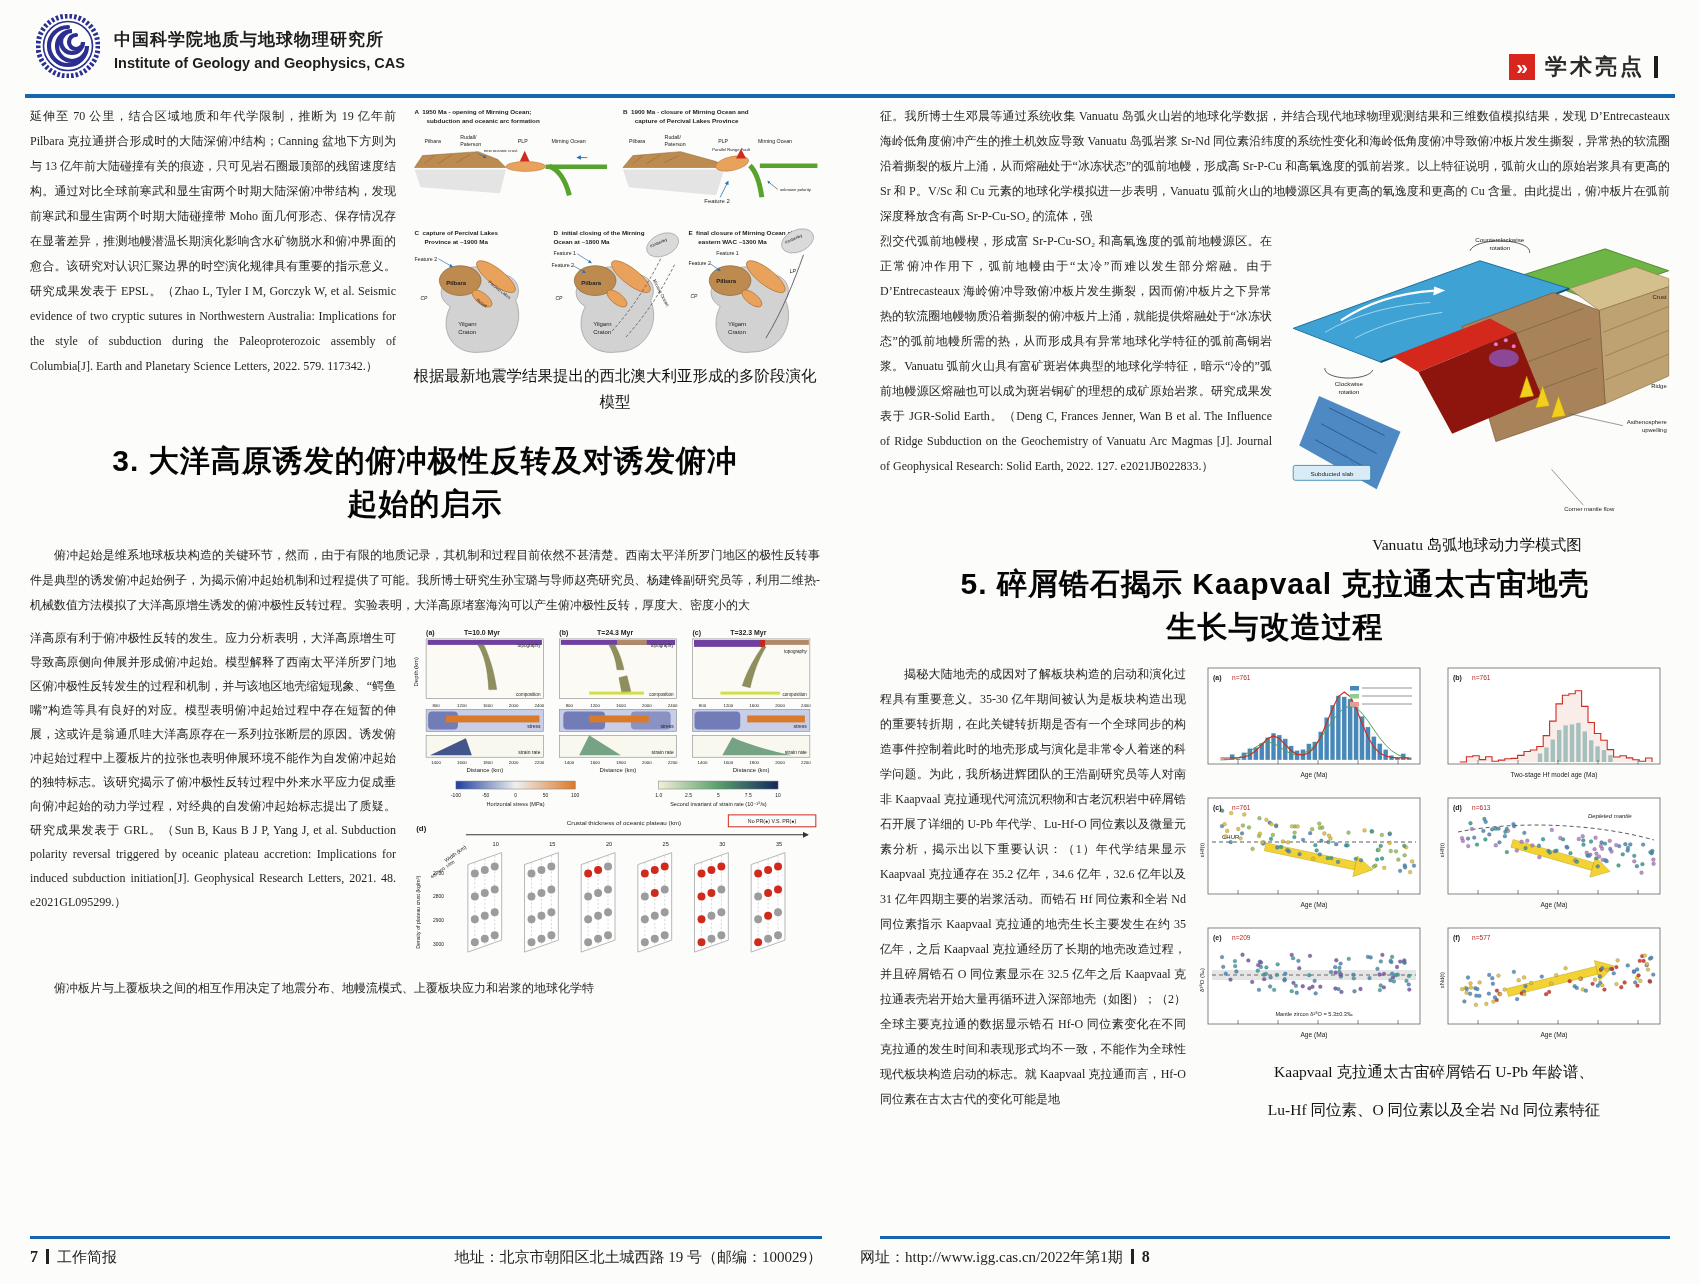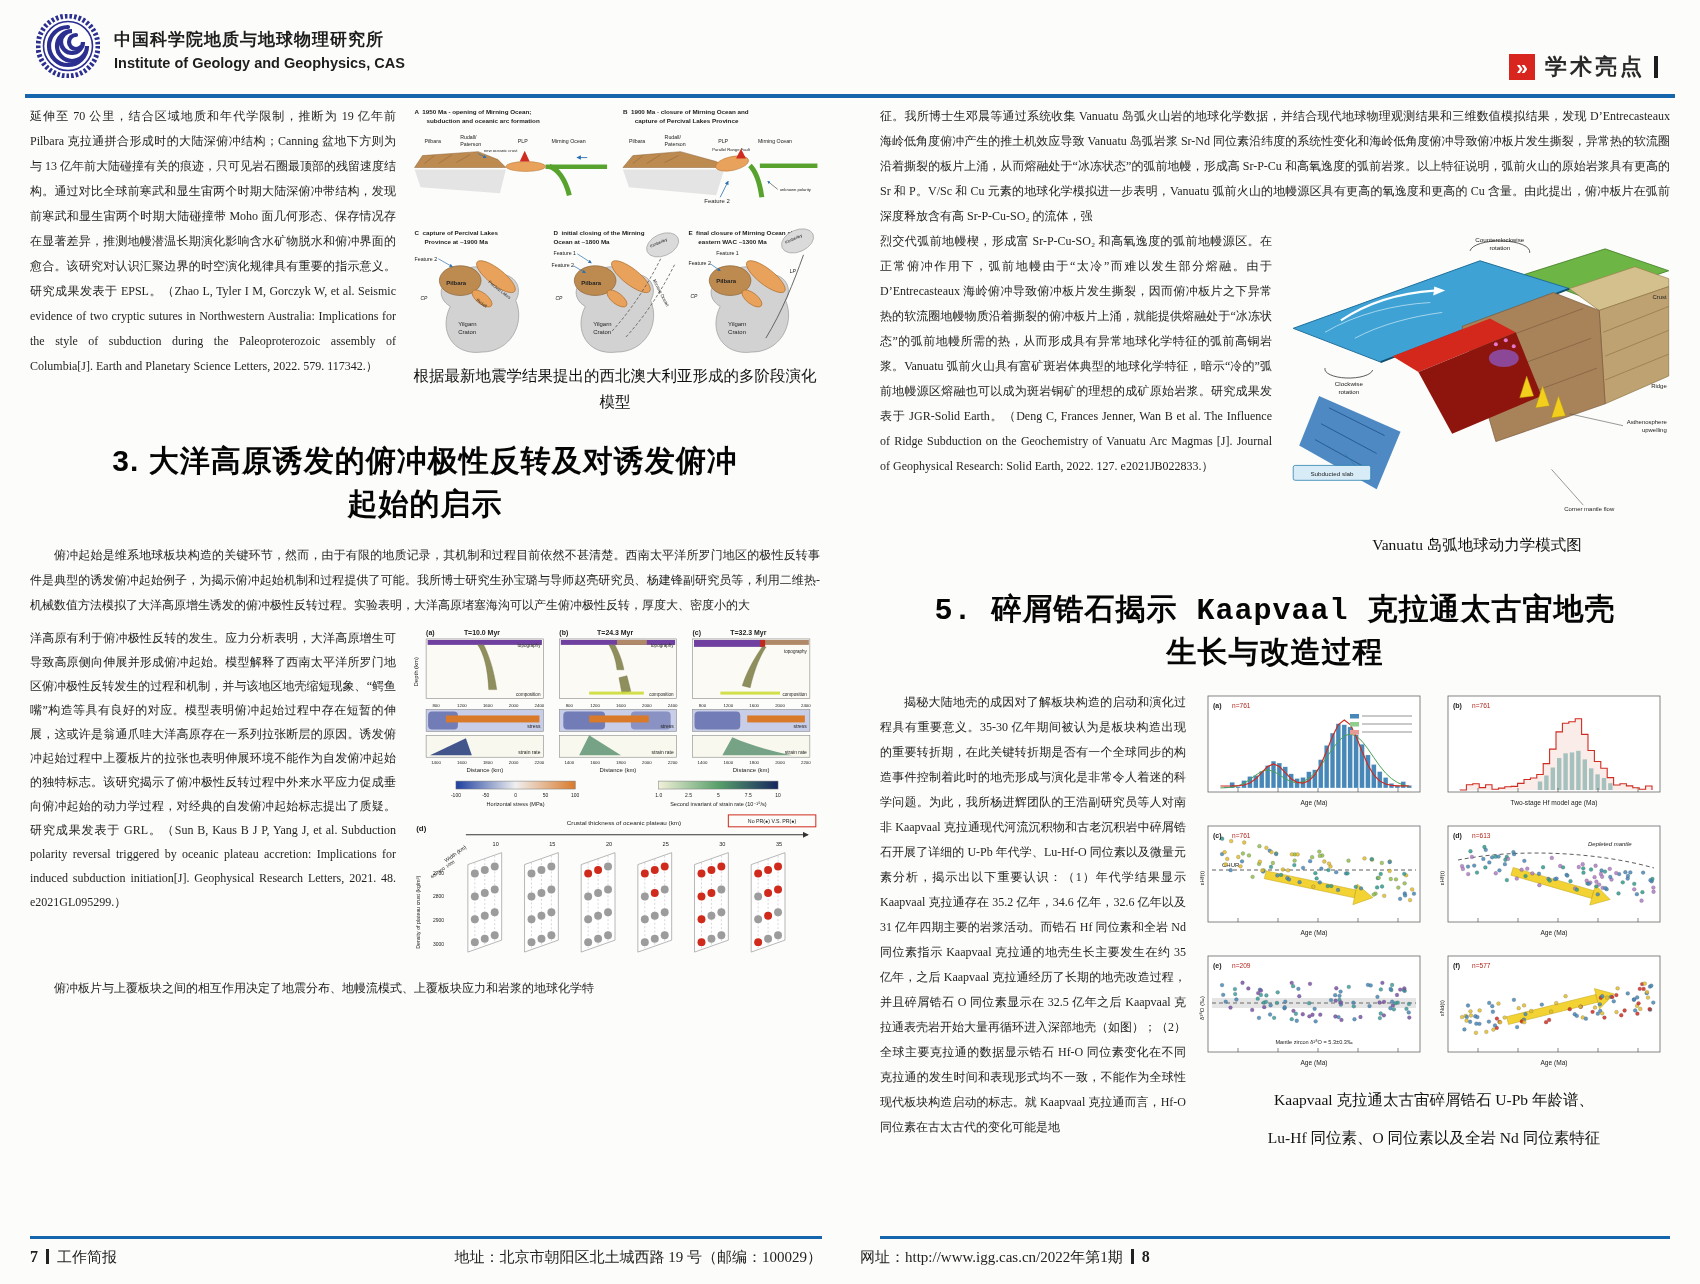--- a/index.html
+++ b/index.html
@@ -30,21 +30,21 @@
   .two-col { display:flex; justify-content:space-between; align-items:flex-start; }
   #pgL .colL { width:366px; } #pgL .colR { width:410px; }
   #rowR1 .colL { width:392px; } #rowR1 .colR { width:386px; }
   #rowR2 .colL { width:306px; } #rowR2 .colR { width:472px; }
   .sec-title { font-family:"Liberation Sans","DejaVu Sans",sans-serif; font-weight:bold;
                font-size:30px; line-height:43px; text-align:center; color:#050505; letter-spacing:1px; }
   .fig-caption { font-size:15.5px; line-height:26px; text-align:center; margin-top:5px; color:#111; }
   #sec3-title { margin-top:24px;text-align:center; } #sec3-intro { margin-top:18px; }
   #lp-row2 { margin-top:8px; }
   #sec4-title { margin-top:10px; } #sec4-para { margin-top:12px; }
-  #sec5-title { margin-top:32px;font-family:Liberation Mono, monospace; } #rowR2 { margin-top:14px; }
+  #sec5-title { margin-top:4px; } #rowR2 { margin-top:14px; }
 
   
   .foot-rule { position:absolute; top:1236px; height:3px; background:#1566ad; }
   #foot-rule-l { left:30px; width:792px; } #foot-rule-r { left:880px; width:790px; }
   .foot { position:absolute; top:1248px; font-size:15px; color:#222; }
   #foot-l { left:30px; } 
   #foot-addr { left:30px; width:792px; text-align:right; }
   #foot-r { left:860px; width:790px; display:flex; justify-content:flex-start; }
   .fpn { font-weight:bold; font-size:16px; }
   .fbar { display:inline-block; width:3px; height:15px; background:#222; margin:0 8px; vertical-align:-2px; }

